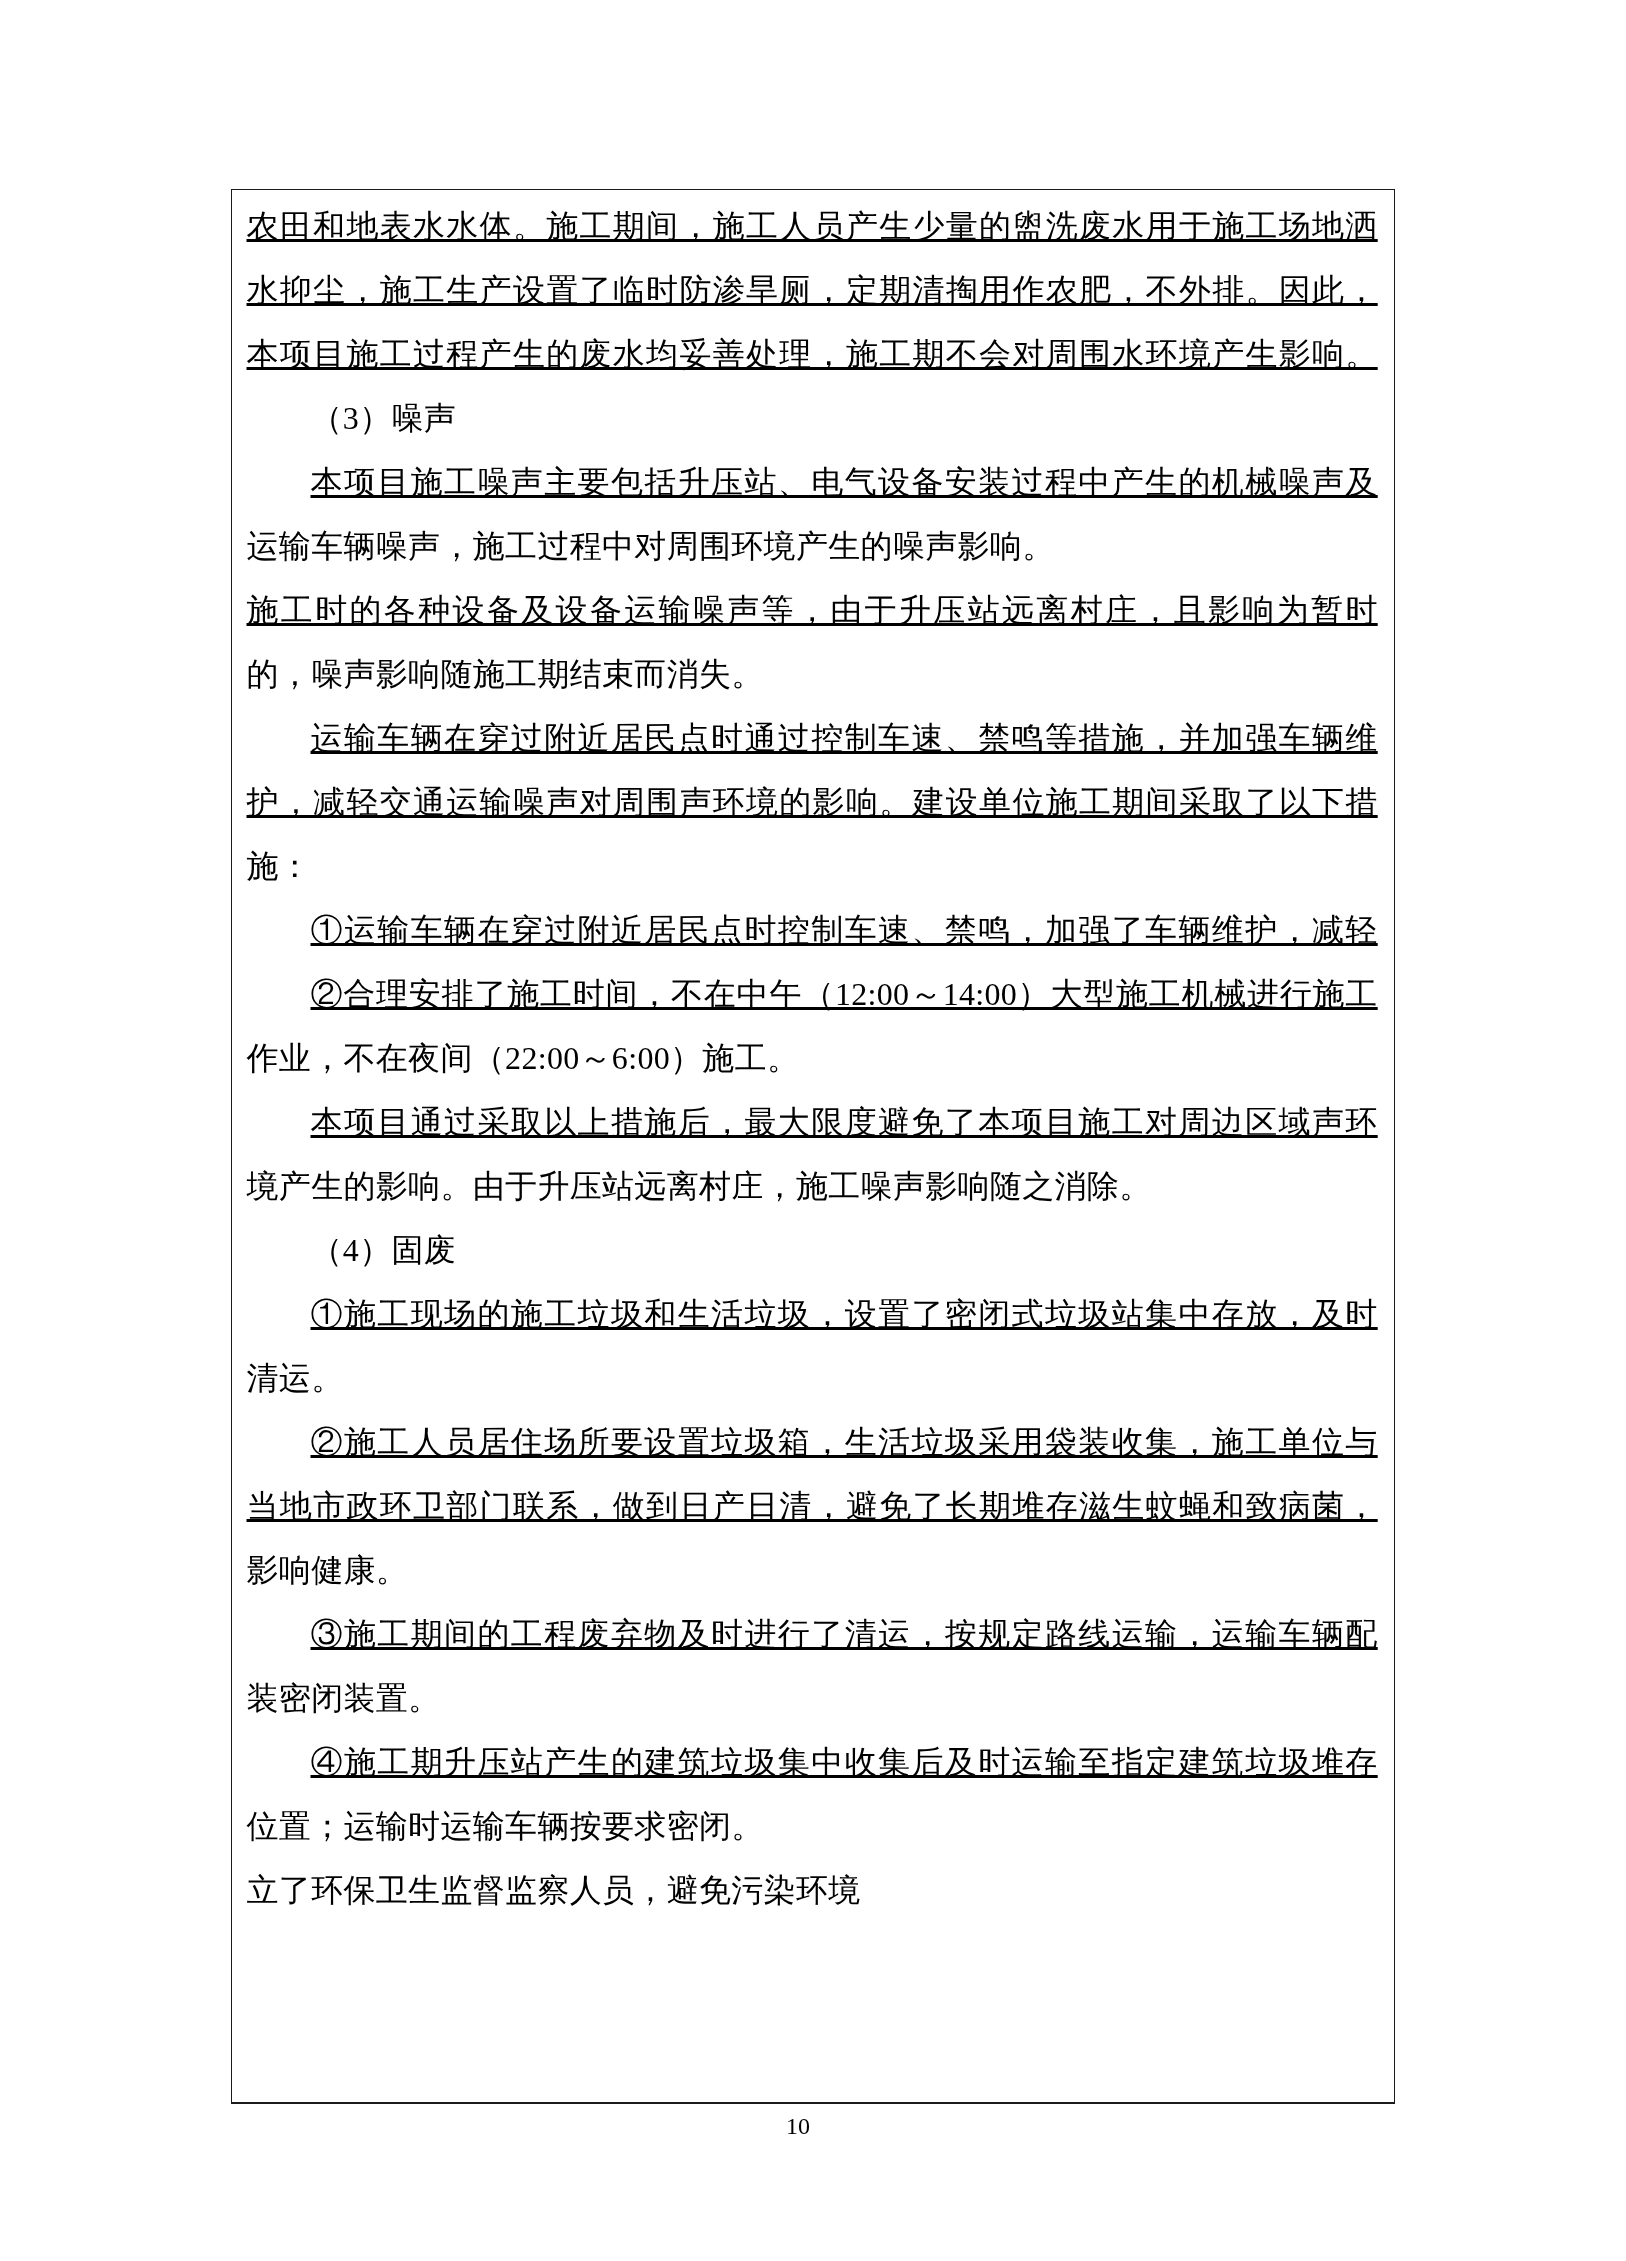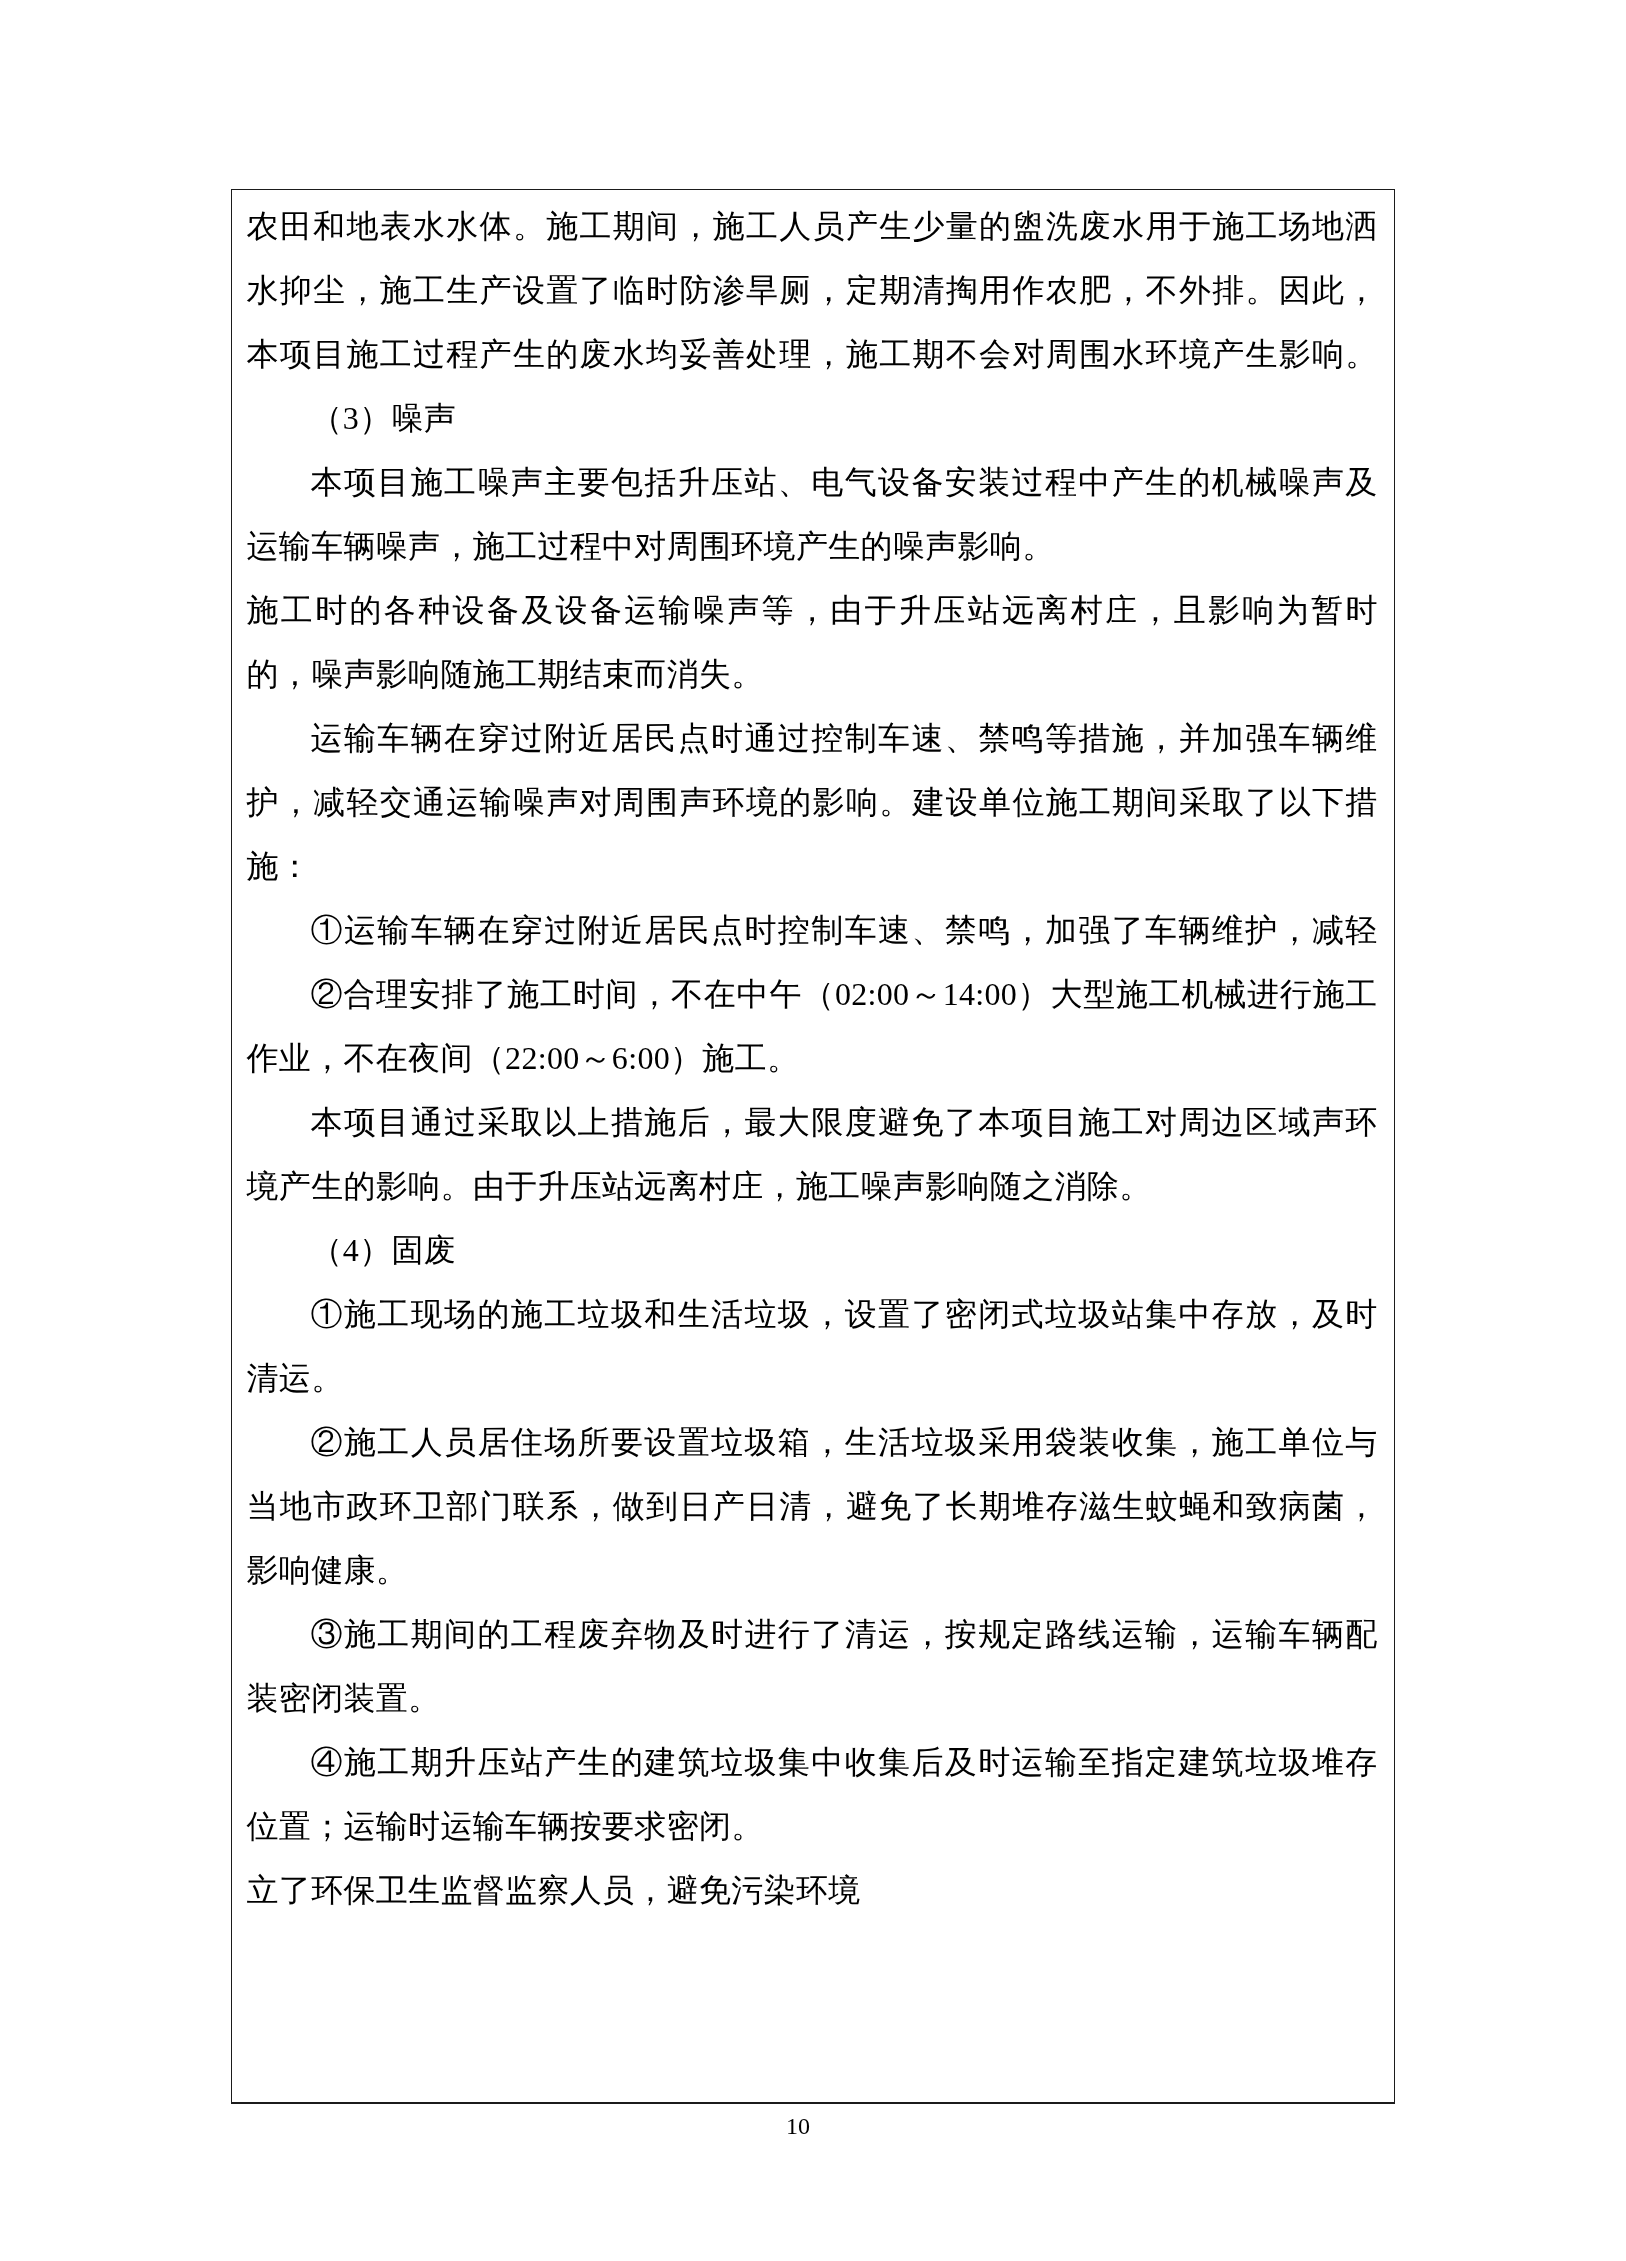--- a/index.html
+++ b/index.html
@@ -34,20 +34,21 @@
     letter-spacing: 0.01em;
     color: #000000;
   }
   .line.indent {
     text-indent: 2em;
   }
   .line.justify {
     text-align: justify;
     text-align-last: justify;
     text-justify: inter-character;
+    text-decoration: underline;
   }
   .line.nojustify {
     white-space: nowrap;
   }
   .page-number {
     position: absolute;
     left: 216px;
     top: 2108px;
     width: 1164px;
     text-align: center;
@@ -66,21 +67,21 @@
       <div class="line justify">本项目施工过程产生的废水均妥善处理，施工期不会对周围水环境产生影响。</div>
       <div class="line indent nojustify">（3）噪声</div>
       <div class="line indent justify">本项目施工噪声主要包括升压站、电气设备安装过程中产生的机械噪声及</div>
       <div class="line nojustify">运输车辆噪声，施工过程中对周围环境产生的噪声影响。</div>
       <div class="line justify">施工时的各种设备及设备运输噪声等，由于升压站远离村庄，且影响为暂时</div>
       <div class="line nojustify">的，噪声影响随施工期结束而消失。</div>
       <div class="line indent justify">运输车辆在穿过附近居民点时通过控制车速、禁鸣等措施，并加强车辆维</div>
       <div class="line justify">护，减轻交通运输噪声对周围声环境的影响。建设单位施工期间采取了以下措</div>
       <div class="line nojustify">施：</div>
       <div class="line indent justify">①运输车辆在穿过附近居民点时控制车速、禁鸣，加强了车辆维护，减轻</div>
-      <div class="line indent justify">②合理安排了施工时间，不在中午（02:00～14:00）大型施工机械进行施工</div>
+      <div class="line indent justify">②合理安排了施工时间，不在中午（12:00～14:00）大型施工机械进行施工</div>
       <div class="line nojustify">作业，不在夜间（22:00～6:00）施工。</div>
       <div class="line indent justify">本项目通过采取以上措施后，最大限度避免了本项目施工对周边区域声环</div>
       <div class="line nojustify">境产生的影响。由于升压站远离村庄，施工噪声影响随之消除。</div>
       <div class="line indent nojustify">（4）固废</div>
       <div class="line indent justify">①施工现场的施工垃圾和生活垃圾，设置了密闭式垃圾站集中存放，及时</div>
       <div class="line nojustify">清运。</div>
       <div class="line indent justify">②施工人员居住场所要设置垃圾箱，生活垃圾采用袋装收集，施工单位与</div>
       <div class="line justify">当地市政环卫部门联系，做到日产日清，避免了长期堆存滋生蚊蝇和致病菌，</div>
       <div class="line nojustify">影响健康。</div>
       <div class="line indent justify">③施工期间的工程废弃物及时进行了清运，按规定路线运输，运输车辆配</div>

